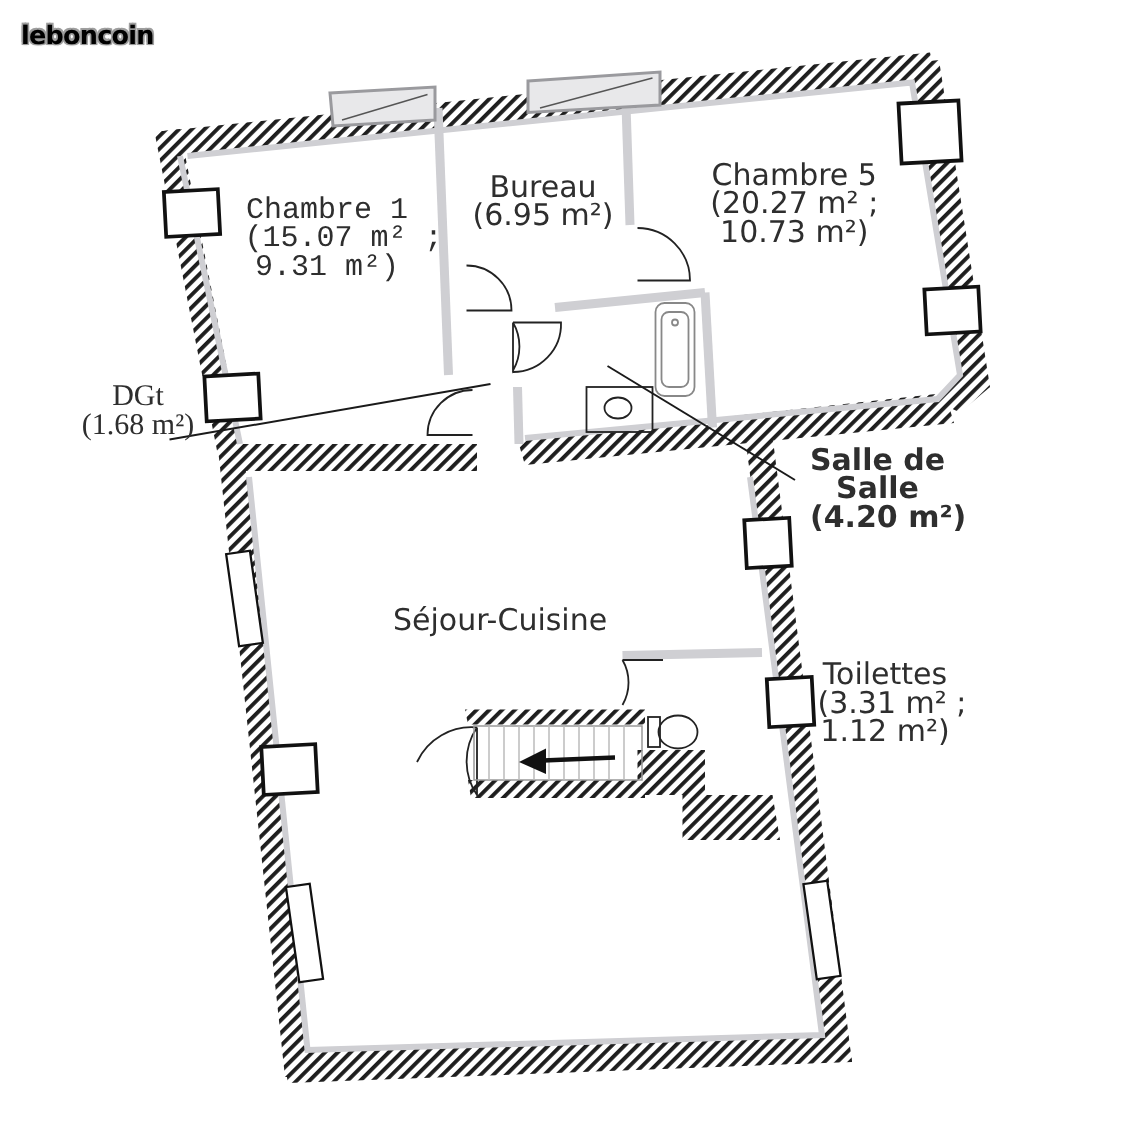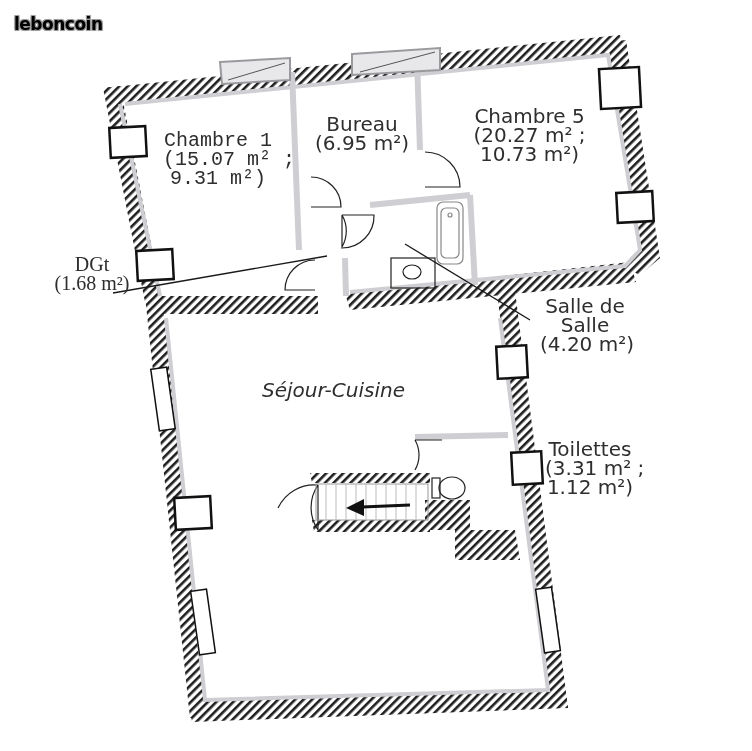--- a/index.html
+++ b/index.html
@@ -154,27 +154,27 @@
   <span>Chambre 5</span>
   <span>(20.27 m² ;</span>
   <span>10.73 m²)</span>
 </div>
 
 <div class="lbl" style="left:52px;top:255px;width:80px;font-family:Liberation Serif, serif;">
   <span>DGt</span>
   <span>(1.68 m²)</span>
 </div>
 
-<div class="lbl" style="left:540px;top:297px;width:90px;">
+<div class="lbl" style="left:540px;top:297px;width:90px;font-weight:bold;">
   <span>Salle de</span>
   <span>Salle</span>
   <span>(4.20 m²)</span>
 </div>
 
-<div class="lbl" style="left:262px;top:381px;width:125px;font-style:italic;">
+<div class="lbl" style="left:262px;top:404px;width:125px;">
   <span>Séjour-Cuisine</span>
 </div>
 
 <div class="lbl" style="left:545px;top:440px;width:90px;text-align:center;">
   <span>Toilettes</span>
   <span>(3.31 m² ;</span>
   <span>1.12 m²)</span>
 </div>
 
 </body></html>

